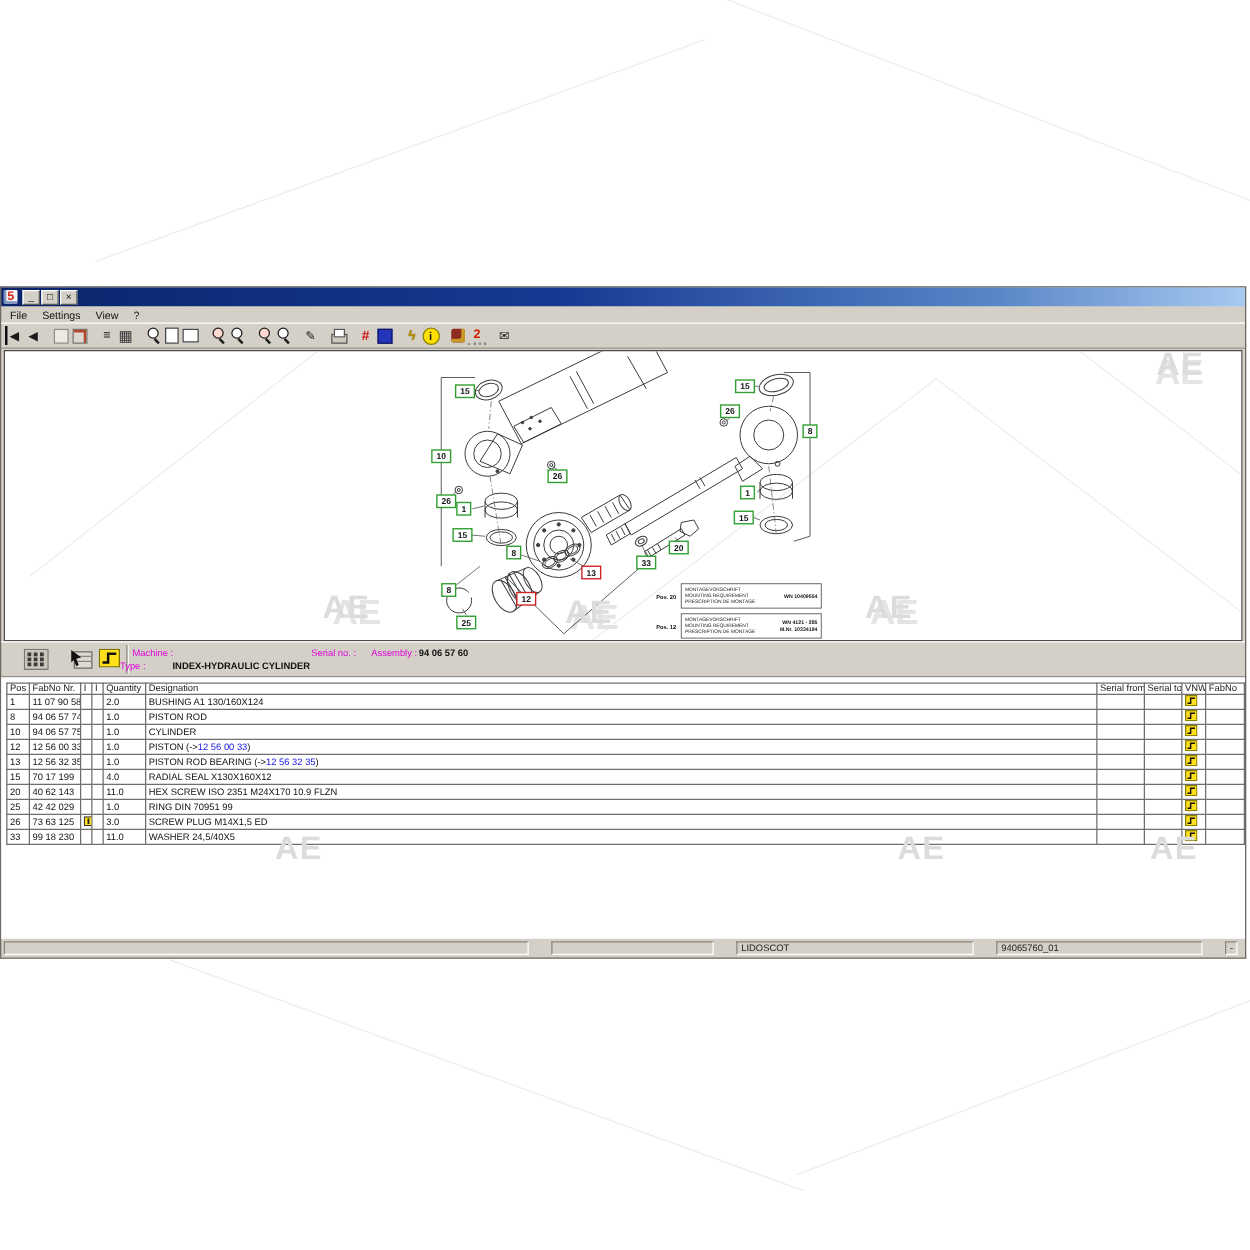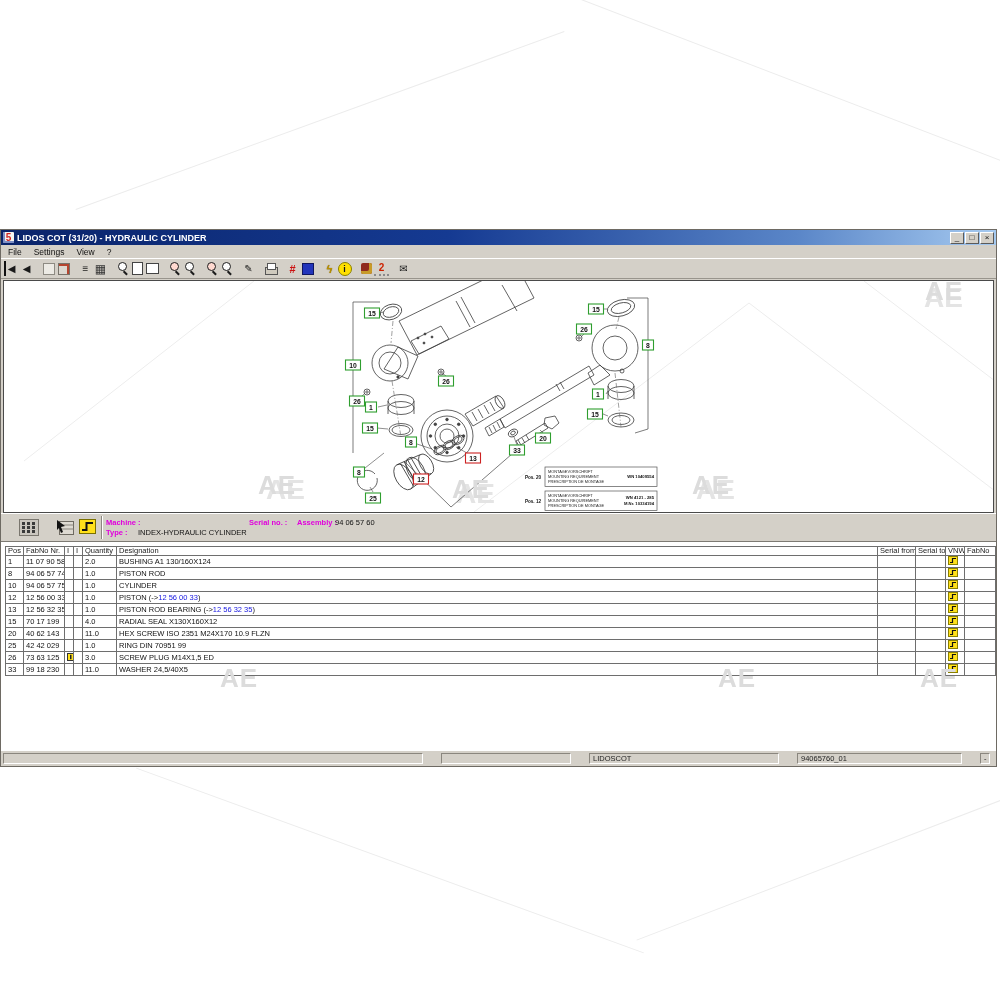--- a/index.html
+++ b/index.html
@@ -66,22 +66,22 @@
   .canvas-wrap { margin:1px 2px 0 2px; height:233px; background:#fff; border:1px solid #4a4a4a;
     position:relative; flex:0 0 auto; overflow:hidden; }
   .canvas-wrap svg { display:block; }
 
   
   .infobar { height:29px; position:relative; border-top:1px solid #fff; border-bottom:1px solid #7d7a73;
     flex:0 0 auto; }
   .ib-sep { position:absolute; left:100px; top:2px; bottom:2px; width:2px;
     border-left:1px solid #8b877f; border-right:1px solid #fff; }
   .ib-icon { position:absolute; top:5px; }
-  .ib-label { position:absolute; color:#e000dc; font-weight:bold; font-size:7.5px; white-space:nowrap; }
-  .ib-value { position:absolute; color:#111; font-weight:normal; font-size:7.5px; white-space:nowrap; }
+  .ib-label { position:absolute; color:#e000dc; font-weight:normal; font-size:7.5px; white-space:nowrap; }
+  .ib-value { position:absolute; color:#111; font-weight:bold; font-size:7.5px; white-space:nowrap; }
 
   
   .tablearea { background:#fff; flex:1 1 auto; padding:3px 0 0 4px; position:relative;
     border-top:1px solid #fff; }
   table.parts { border-collapse:collapse; table-layout:fixed; width:990px; font-size:7.5px; }
   .parts th, .parts td { border:1px solid #6e6e6e; height:9px; line-height:8px; padding:0 2px;
     font-weight:normal; text-align:left; white-space:nowrap; overflow:hidden; color:#111; }
   .parts th { color:#222; }
   .c-ord { color:#009944; }
   .lnk { color:#1515e0; }
@@ -94,21 +94,20 @@
   .sp { height:11px; border:1px solid; border-color:#8a867e #ffffff #ffffff #8a867e;
     font-size:7.5px; line-height:9px; padding:0 3px; color:#222; overflow:hidden; flex:0 0 auto; }
 </style>
 </head>
 <body>
 
 <div class="window">
 
   <div class="titlebar">
     <div class="app-icon">5</div>
-    <div class="title-text">LIDOS COT (31/20) - HYDRAULIC CYLINDER</div>
     <div style="display:flex">
         <span class="tb-btn">_</span>
         <span class="tb-btn">□</span>
         <span class="tb-btn">×</span>
       </div>
   </div>
 
   <div class="menubar">
       <span class="menu-item">File</span>
       <span class="menu-item">Settings</span>
@@ -437,21 +436,21 @@
     </span>
     <span class="ib-icon" style="left:78px">
       <svg width="17" height="15">
           <rect x="0.5" y="0.5" width="16" height="14" fill="#ffe01a" stroke="#7a7000"></rect>
         <path d="M3 11 H7.5 V4 H14" fill="none" stroke="#111" stroke-width="2"></path>
         </svg>
     </span>
     <span class="ib-sep"></span>
     <span class="ib-label" style="left:105px; top:4px">Machine :</span>
     <span class="ib-value" style="left:140px; top:4px"></span>
-    <span class="ib-label" style="left:105px; top:14px">Type :</span>
+    <span class="ib-label" style="left:95px; top:14px">Type :</span>
     <span class="ib-value" style="left:137px; top:14px">INDEX-HYDRAULIC CYLINDER</span>
     <span class="ib-label" style="left:248px; top:4px">Serial no. :</span>
     <span class="ib-value" style="left:288px; top:4px"></span>
     <span class="ib-label" style="left:296px; top:4px">Assembly :</span>
     <span class="ib-value" style="left:334px; top:4px">94 06 57 60</span>
   </div>
 
   <div class="tablearea">
     <table class="parts">
       <colgroup>

